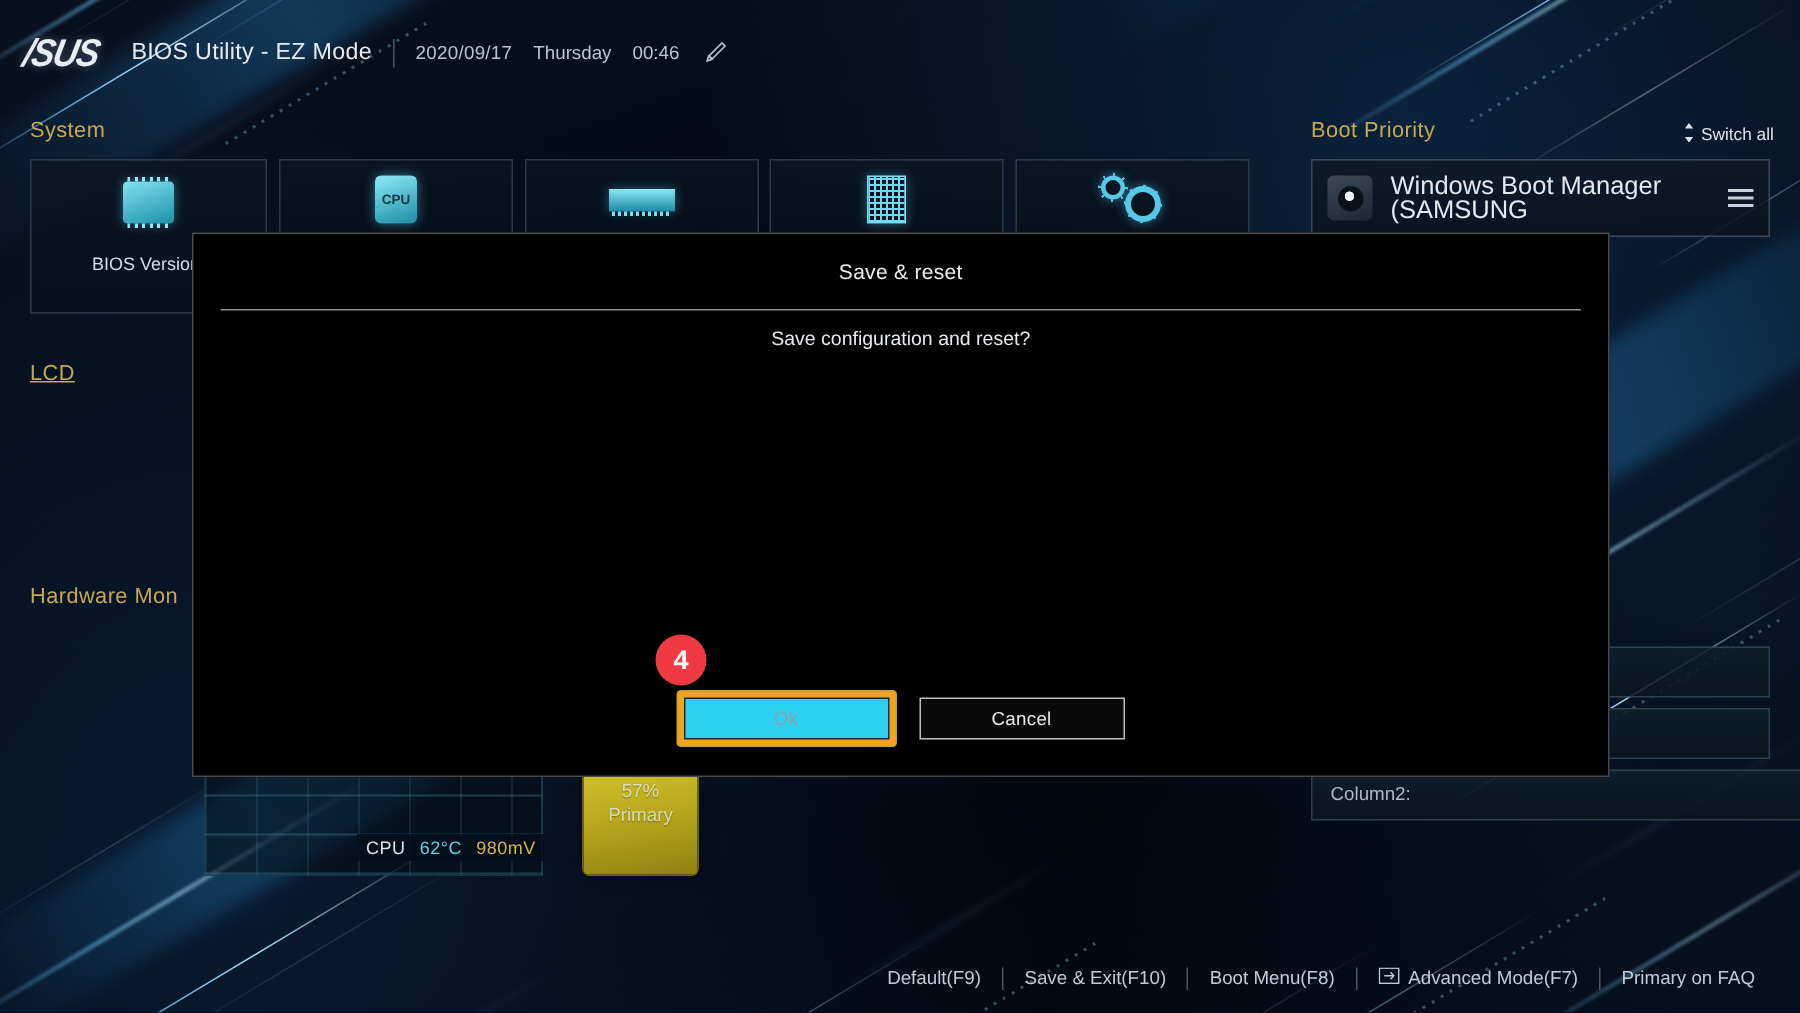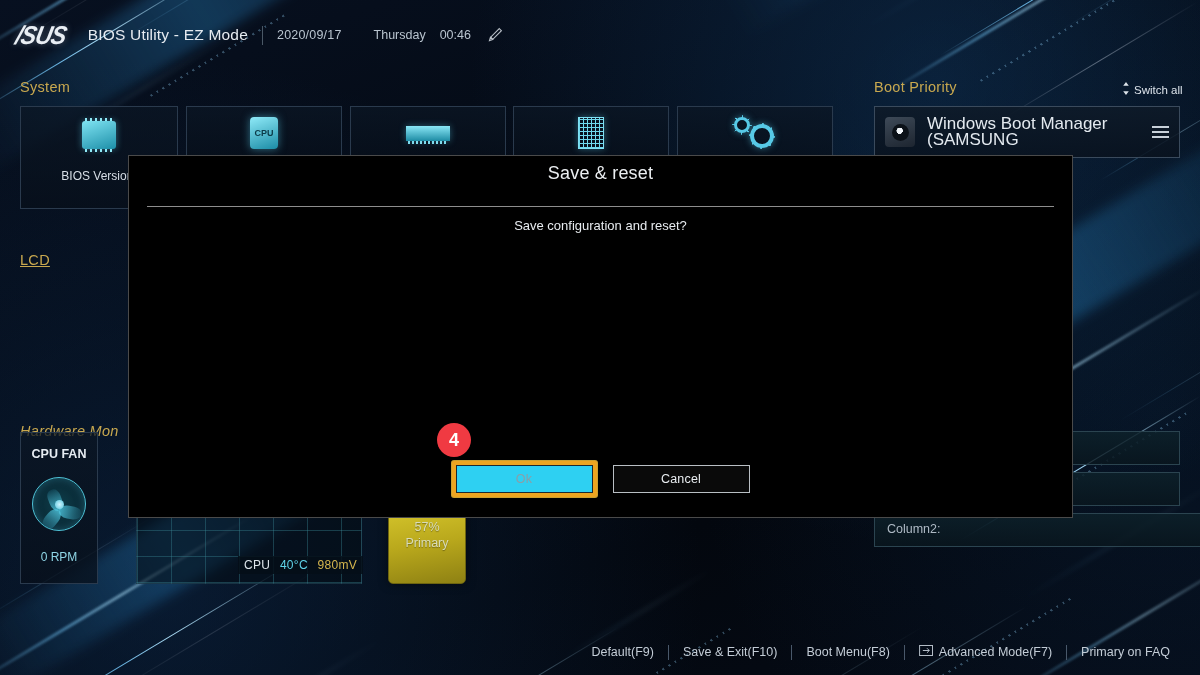--- a/index.html
+++ b/index.html
@@ -60,21 +60,21 @@
     font-size: 23px; font-weight: bold; letter-spacing: -1px;
     color: #e9eef4;
     font-style: italic;
     transform: skewX(-12deg) scaleY(1.12);
     margin-right: 22px;
     text-shadow: 0 0 6px rgba(200,225,255,.35);
   }
   .header-title { font-size: 15.5px; color: #e6ebf1; letter-spacing: .2px; }
   .header-sep { width: 1px; height: 19px; background: #4a5866; margin: 0 14px; }
   .header-date { font-size: 12.5px; color: #b9c4cf; letter-spacing: .2px; }
-  .header-day  { font-size: 12.5px; color: #b9c4cf; margin-left: 32px; }
+  .header-day  { font-size: 12.5px; color: #b9c4cf; margin-left: 14px; }
   .header-time { font-size: 12.5px; color: #b9c4cf; margin-left: 14px; }
   .pencil { margin-left: 16px; width: 16px; height: 16px; opacity: .85; }
 
   
   .section-label {
     position: absolute;
     font-size: 14.5px; color: #c8a84f; letter-spacing: .3px;
   }
   .panel {
     position: absolute;
@@ -262,22 +262,22 @@
 
   
   .modal {
     position: absolute;
     left: 128px; top: 155px; width: 945px; height: 363px;
     background: #000;
     border: 1px solid #4a4a4a;
     z-index: 40;
   }
   .modal-title {
-    text-align: center; font-size: 18px; color: #eceff2;
-    margin-top: 7px; letter-spacing: .2px;
+    text-align: center; font-size: 14px; color: #eceff2;
+    margin-top: 17px; letter-spacing: .2px;
   }
   .modal-rule {
     position: absolute; left: 18px; right: 18px; top: 50px;
     height: 1px; background: #8d8d8d;
   }
   .modal-msg {
     position: absolute; left: 0; right: 0; top: 62px;
     text-align: center; font-size: 13px; color: #e7ebef;
   }
   .modal-btns {
@@ -408,40 +408,28 @@
 
   <div class="panel" style="left:677px; top:106px; width:156px; height:52px;">
     <div style="position:absolute; left:50%; top:9px; transform:translateX(-50%);">
       <div class="icon-gears">
         <span class="gear g1"></span>
           <span class="gear g2"></span>
       </div>
     </div>
   </div>
 
-  <div class="section-label" style="left:20px; top:252px;text-decoration:underline;">LCD</div>
-
-  <div class="section-label" style="left:20px; top:423px;font-style:italic;">Hardware Mon</div>
-  <div class="panel" style="left:20px; top:432px; width:78px; height:152px;">
-    <div class="tile-label" style="top:14px; font-size:12.5px; font-weight:bold; color:#e6ecf2;">CPU FAN</div>
-    <div class="fan-wrap" style="top:44px;">
-      <div class="fan">
-        <span class="blade" style="transform:rotate(10deg)"></span>
-        <span class="blade" style="transform:rotate(130deg)"></span>
-        <span class="blade" style="transform:rotate(250deg)"></span>
-        <span class="hub"></span>
-      </div>
-    </div>
-    <div class="tile-label" style="top:117px; color:#8fd6e6;">0 RPM</div>
-  </div>
+  <div class="section-label" style="left:20px; top:241px;text-decoration:underline;">LCD</div>
+
+  <div class="section-label" style="left:20px; top:390px;">Hardware Mon</div>
 
   <div class="graph" style="left:136px; top:510px; width:226px; height:74px;"></div>
   <div class="cpu-readout" style="left:238px; top:556px;">
     <span class="lbl">CPU</span>
-    <span class="temp">40°C</span>
+    <span class="temp">62°C</span>
     <span class="volt">980mV</span>
   </div>
 
   <div class="primary-block" style="left:388px; top:512px; width:78px; height:72px;">
     <span>57%</span>
     <span>Primary</span>
   </div>
 
   <div class="section-label" style="left:874px; top:79px;">Boot Priority</div>
   <div class="boot-switch" style="left:1122px; top:82px;">

